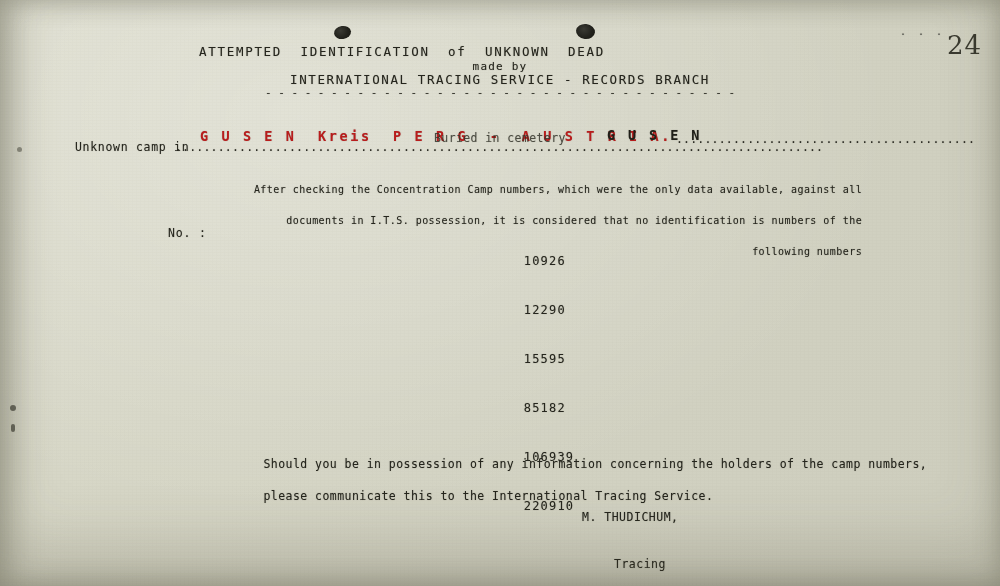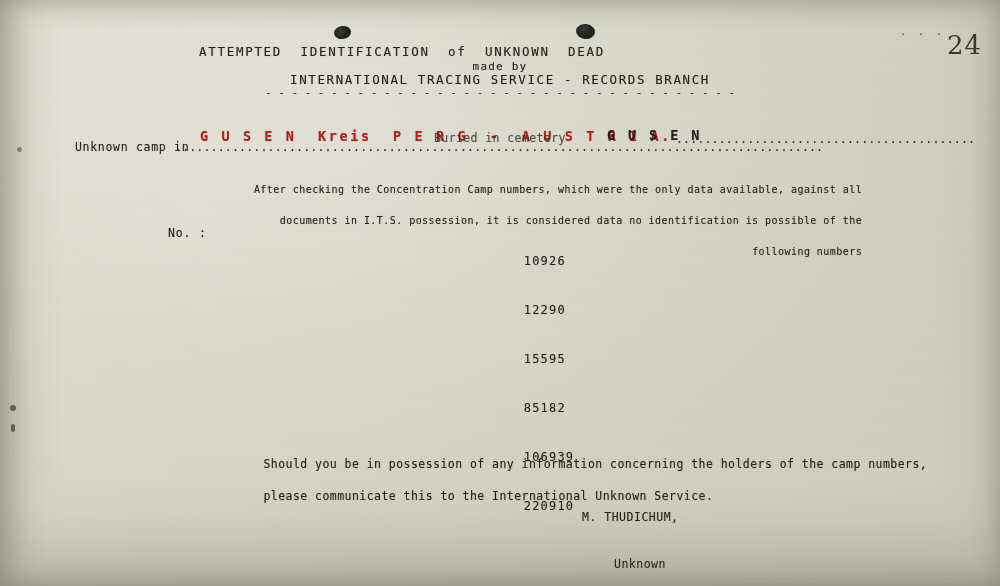--- a/index.html
+++ b/index.html
@@ -222,39 +222,39 @@
 
   <div class="txt" id="label-unknown">Unknown camp in</div>
   <div class="txt" id="dots-lead">...........................................................................................</div>
   <div class="txt" id="place-entry">G U S E N  Kreis  P E R G  -  A U S T R I A.</div>
   <div class="txt faint" id="place-tail">Buried in cemetery</div>
   <div class="txt" id="cemetery-entry">G U S E N</div>
   <div class="txt" id="dots-tail">..........................................</div>
 
   <div class="txt" id="para-1">
     <span>After checking the Concentration Camp numbers, which were the only data available, against all</span><br>
-    <span>documents in I.T.S. possession, it is considered data no identification is possible of the</span><br>
+    <span>documents in I.T.S. possession, it is considered that no identification is numbers of the</span><br>
     <span>following numbers</span>
   </div>
 
   <div class="txt" id="no-label">No. :</div>
   <div class="txt" id="numbers">
     <span>10926</span><br>
     <span>12290</span><br>
     <span>15595</span><br>
     <span>85182</span><br>
     <span>106939</span><br>
     <span>220910</span>
   </div>
 
   <div class="txt" id="para-2">
     <span>Should you be in possession of any information concerning the holders of the camp numbers,</span><br>
-    <span>please communicate this to the International Unknown Service.</span>
+    <span>please communicate this to the International Tracing Service.</span>
   </div>
 
   <div class="txt" id="sig">
     <span class="center l1">M. THUDICHUM,</span>
-    <span class="center l2">Unknown</span>
+    <span class="center l2">Tracing</span>
     
   </div>
 
   <div id="edge-shadow"></div>
 </div>
 
 </body></html>

